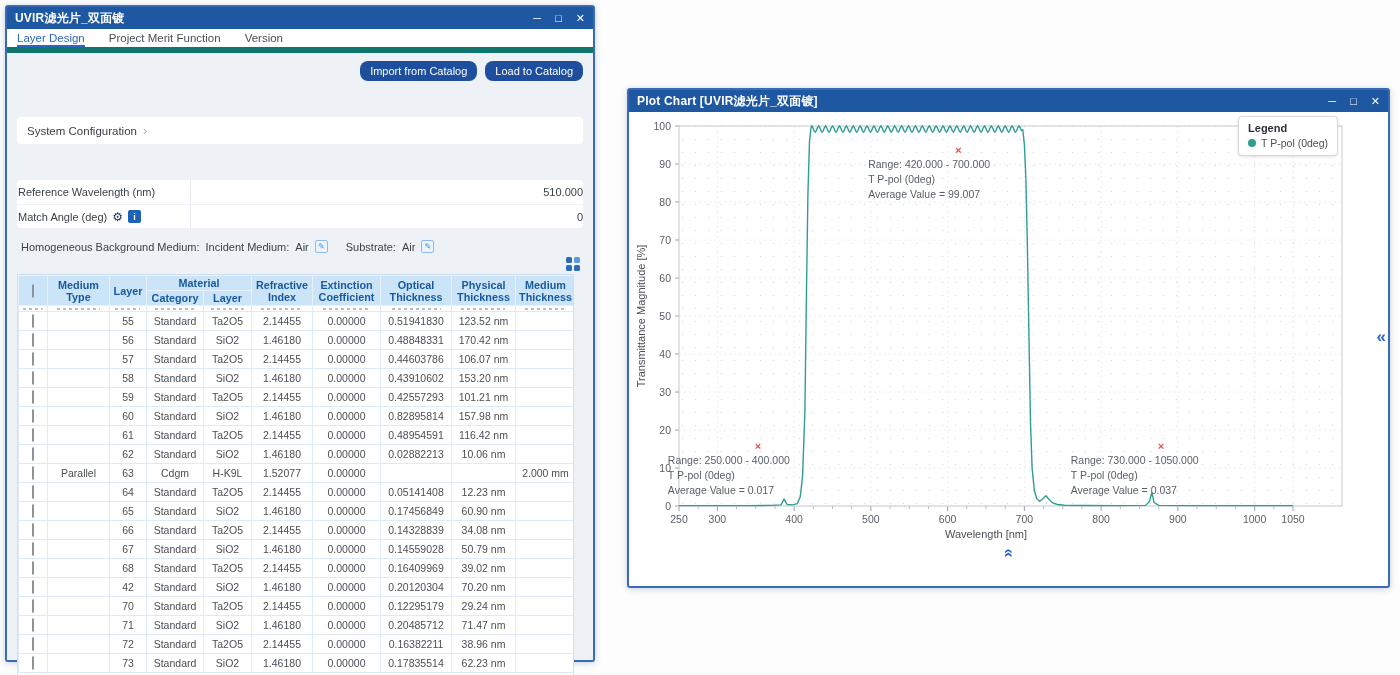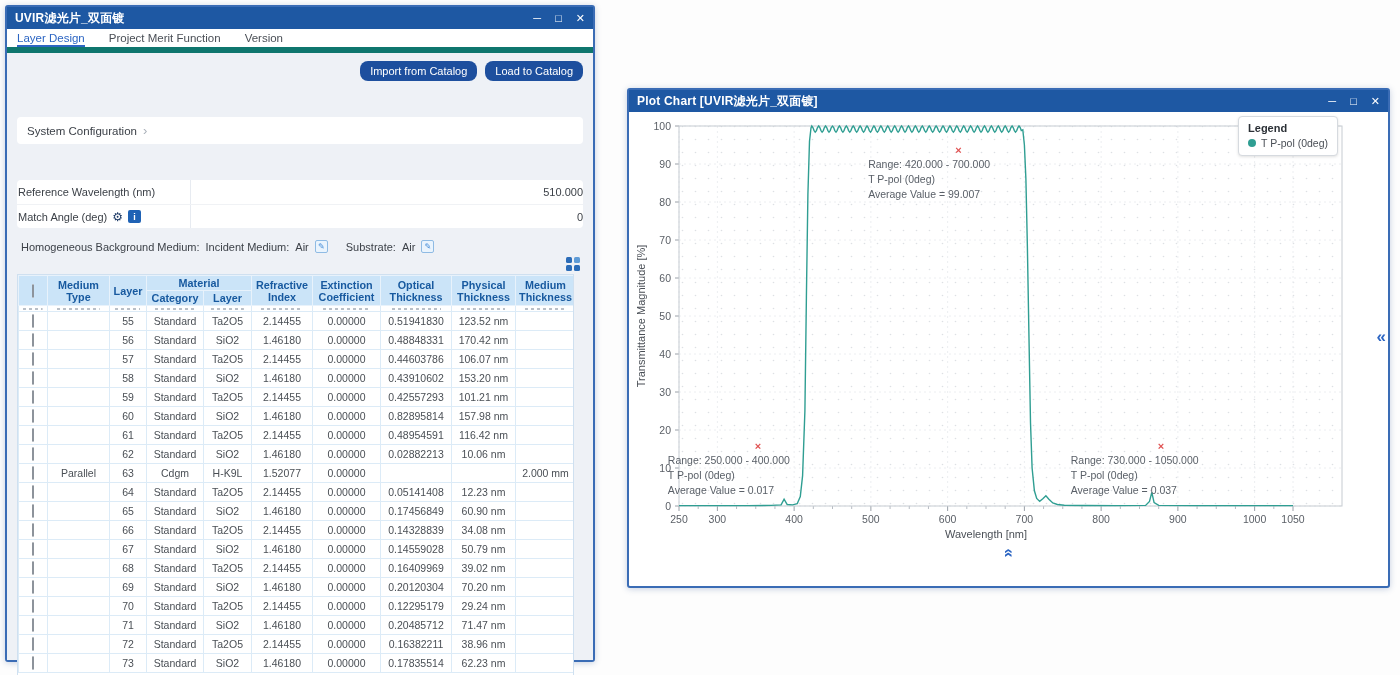--- a/index.html
+++ b/index.html
@@ -329,21 +329,21 @@
               <td>Ta2O5</td>
               <td>2.14455</td>
               <td>0.00000</td>
               <td>0.16409969</td>
               <td>39.02 nm</td>
               <td></td>
             </tr>
             <tr>
               <td><span class="cb"></span></td>
               <td></td>
-              <td>69</td>
+              <td>42</td>
               <td>Standard</td>
               <td>SiO2</td>
               <td>1.46180</td>
               <td>0.00000</td>
               <td>0.20120304</td>
               <td>70.20 nm</td>
               <td></td>
             </tr>
             <tr>
               <td><span class="cb"></span></td>

